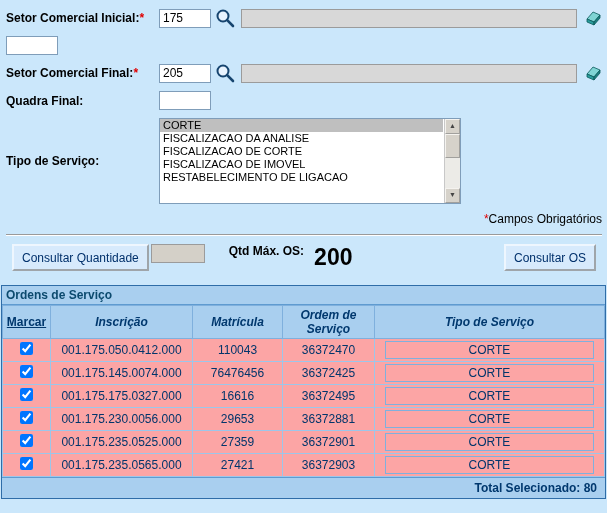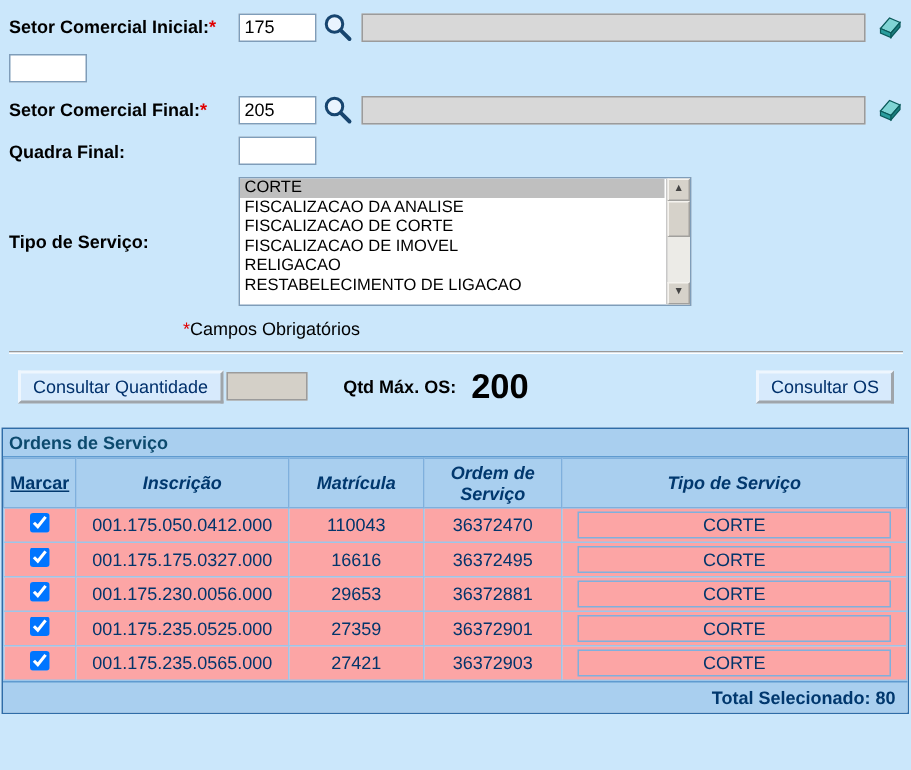--- a/index.html
+++ b/index.html
@@ -39,29 +39,29 @@
     background:#ecebe7; display:flex; flex-direction:column;
     border-left:1px solid #c8c8c8;
   }
   .sb-btn {
     height:15px; flex:none; background:#d6d2ca; border:1px outset #f5f3ef;
     font-size:7px; text-align:center; line-height:12px; color:#444; cursor:pointer;
   }
   .sb-thumb { height:24px; flex:none; background:#d6d2ca; border:1px outset #f5f3ef; cursor:grab; }
   .sb-track { flex:1; }
 
-  .required-note { margin:2px 0 6px 116px; }
+  .required-note { margin:2px 0 6px 116px;text-align:right; }
 
   hr.sep {
     border:none; height:2px; margin:8px 0 8px 0;
     border-top:1px solid #9a9a9a; border-bottom:1px solid #ffffff;
   }
 
   
-  .actions { display:flex; align-items:center; padding:0 6px; }
+  .actions { display:flex; padding:0 6px; }
   .btn {
     background:#d7eafc; border:2px outset #eef6fe; color:#00306b;
     font-family:inherit; font-size:12px; padding:2px 8px; cursor:pointer;
   }
   .qty-disabled {
     width:54px; height:19px; background:#d4d0c8; border:1px solid #9b9b9b; margin-left:2px;
   }
   .qtd-label { font-weight:bold; margin-left:24px; }
   .qtd-value { font-weight:bold; font-size:23px; margin-left:10px; }
   .spacer { flex:1; }
@@ -143,21 +143,20 @@
   </div>
 
   <div class="frow">
     <span class="flabel">Tipo de Serviço:</span>
     <div class="listbox">
       <div class="lb-options">
         <div class="lb-option selected">CORTE</div>
         <div class="lb-option">FISCALIZACAO DA ANALISE</div>
         <div class="lb-option">FISCALIZACAO DE CORTE</div>
         <div class="lb-option">FISCALIZACAO DE IMOVEL</div>
-        <div class="lb-option">RELIGACAO</div>
         <div class="lb-option">RESTABELECIMENTO DE LIGACAO</div>
       </div>
       <div class="vscroll">
         <div class="sb-btn">▲</div>
         <div class="sb-thumb"></div>
         <div class="sb-track"></div>
         <div class="sb-btn">▼</div>
       </div>
     </div>
   </div>
@@ -201,20 +200,29 @@
         <td><input type="checkbox" checked="true" style=""></td>
         <td>001.175.050.0412.000</td>
         <td>110043</td>
         <td>36372470</td>
         <td class="tipo">
             <div class="box">CORTE</div>
           </td>
       </tr>
       <tr>
         <td><input type="checkbox" checked="true" style=""></td>
+        <td>001.175.145.0074.000</td>
+        <td>76476456</td>
+        <td>36372425</td>
+        <td class="tipo">
+            <div class="box">CORTE</div>
+          </td>
+      </tr>
+      <tr>
+        <td><input type="checkbox" checked="true" style=""></td>
         <td>001.175.175.0327.000</td>
         <td>16616</td>
         <td>36372495</td>
         <td class="tipo">
             <div class="box">CORTE</div>
           </td>
       </tr>
       <tr>
         <td><input type="checkbox" checked="true" style=""></td>
         <td>001.175.230.0056.000</td>

